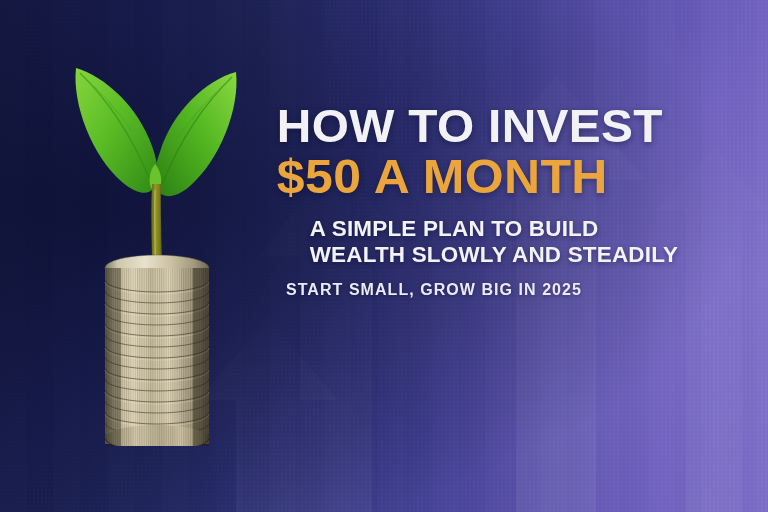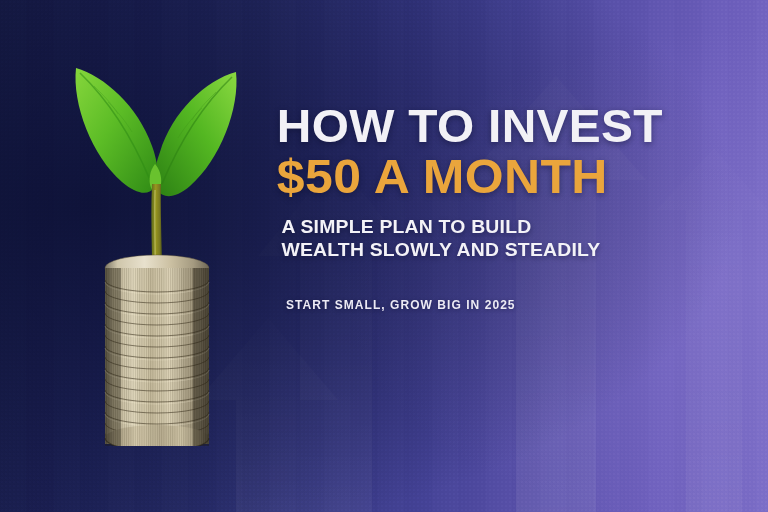--- a/index.html
+++ b/index.html
@@ -95,31 +95,32 @@
     font-weight: 700;
     letter-spacing: 0.4px;
     color: #eaa53c;
     text-shadow: 0 2px 6px rgba(8,10,40,0.40);
     white-space: nowrap;
     margin-top: 3px;
     transform: scaleX(1.04);
   }
   .subhead {
     margin-top: 14px;
-    font-size: 19px;
+    font-size: 22px;
     line-height: 1.16;
     font-weight: 700;
     letter-spacing: 0.2px;
     color: #f3f2f7;
     text-shadow: 0 2px 5px rgba(8,10,40,0.40);
+    margin-left: 28px;
   }
   .subhead-line { white-space: nowrap; transform: scaleX(1.02); }
   .tagline {
-    margin-top: 37px;
-    font-size: 12px;
+    margin-top: 13px;
+    font-size: 16px;
     font-weight: 700;
     letter-spacing: 1.05px;
     color: #eceaf4;
     text-shadow: 0 1px 4px rgba(8,10,40,0.40);
     white-space: nowrap;
   }
 </style>
 </head>
 <body>
 

